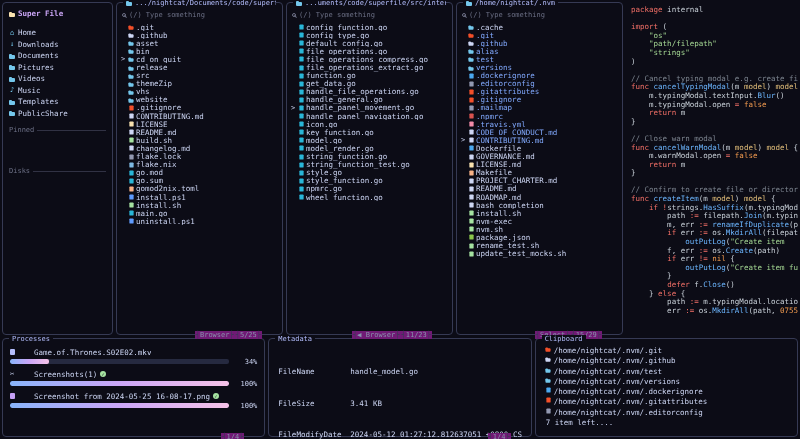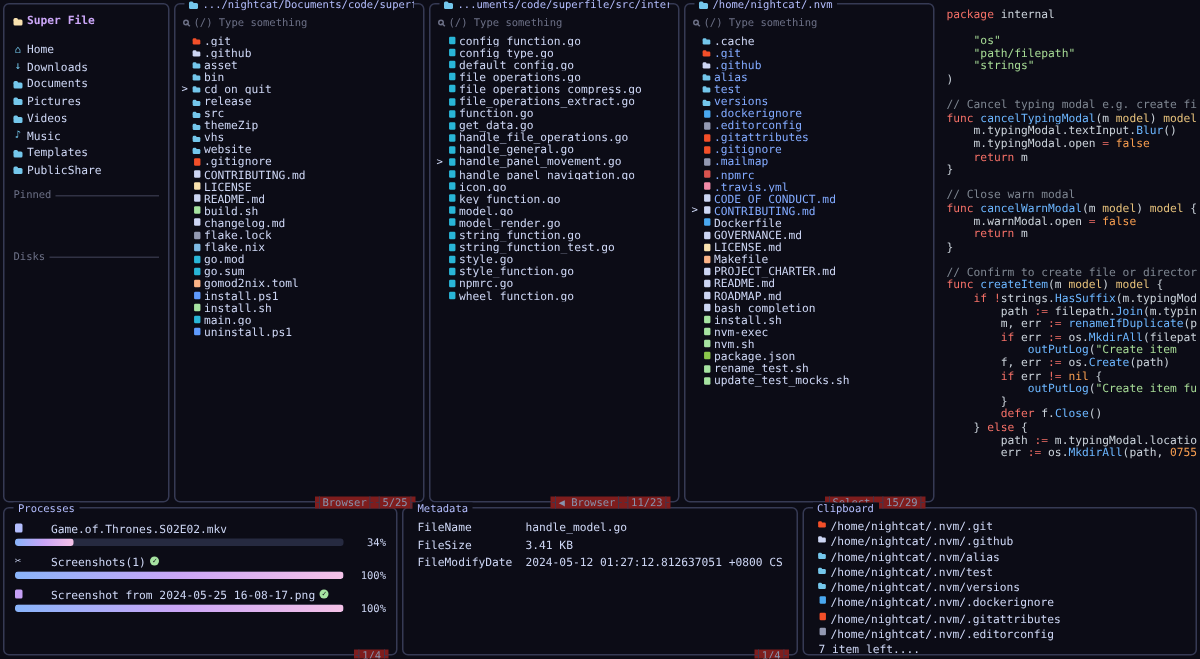--- a/index.html
+++ b/index.html
@@ -9,21 +9,21 @@
     color:#cdd6f4;
     font-family:"DejaVu Sans Mono", monospace;
     font-size:7.5px;
   }
   .app { display:flex; flex-direction:column; gap:3px; padding:2px; width:800px; height:439px; }
   .top { display:flex; gap:3px; flex:1; min-height:0; }
   .bottom { display:flex; gap:3px; height:99px; }
 
   .panel { position:relative; border:1px solid #363a54; border-radius:4px; background:#0c0c16; display:flex; flex-direction:column; }
   .panel-title { position:absolute; top:-4px; left:6px; background:#0c0c16; padding:0 3px; display:flex; gap:3px; align-items:center; font-size:7px; color:#b4befe; white-space:nowrap; overflow:hidden; max-width:93%; z-index:2; }
-  .panel-foot { position:absolute; bottom:-5px; right:5px; background:#7f1d1d; display:flex; gap:2px; font-size:7px; color:#8893ad; padding:0 1px; z-index:2; }
+  .panel-foot { position:absolute; bottom:-5px; right:20px; background:#701a75; display:flex; gap:2px; font-size:7px; color:#8893ad; padding:0 1px; z-index:2; }
   .badge { white-space:pre; }
   .badge::before { content:"┤"; color:#363a54; }
   .badge::after  { content:"├"; color:#363a54; }
 
   
   .ic { position:relative; width:6px; height:6px; flex:none; display:inline-block; color:#74c7ec; }
   .ic-folder { background:currentColor; height:4px; margin-top:2px; border-radius:1px; }
   .ic-folder::before { content:""; position:absolute; top:-1px; left:0; width:3px; height:2px; background:currentColor; border-radius:1px 1px 0 0; }
   .ic-file { background:currentColor; width:5px; height:6px; margin-left:1px; border-radius:1px; }
   .ic-glyph { background:none !important; font-size:7px; line-height:7px; text-align:center; }
@@ -61,21 +61,21 @@
   .bpanel { flex:1; min-width:0; padding:8px 6px 4px; }
   .proc { margin-bottom:3px; }
   .proc-top { display:flex; gap:3px; align-items:center; height:10px; white-space:nowrap; overflow:hidden; }
   .proc-name { overflow:hidden; white-space:pre;padding-left:16px; }
   .check { width:6px; height:6px; border-radius:50%; background:#a6e3a1; color:#0c0c16; font-size:5px; line-height:6px; text-align:center; flex:none; }
   .bar-row { display:flex; align-items:center; gap:4px; height:9px; padding:0 1px; }
   .bar { flex:1; height:5px; background:#262a40; border-radius:2px; overflow:hidden; }
   .bar-fill { height:100%; background:linear-gradient(90deg,#89b4fa,#cba6f7,#f5c2e7); border-radius:2px; }
   .pct { font-size:7px; width:24px; text-align:right; flex:none; color:#cdd6f4; }
 
-  .meta-row { display:flex; height:11.5px; padding:0 3px; white-space:nowrap; overflow:hidden; }
+  .meta-row { display:flex; height:11.5px; padding:0 3px; white-space:nowrap; overflow:hidden;margin-top:20px; }
   .meta-key { width:72px; flex:none; color:#cdd6f4; }
   .meta-val { overflow:hidden; white-space:pre; color:#cdd6f4;text-align:center; }
 
   .clipboard { padding-top:7px; }
   .clip-row { display:flex; gap:3px; align-items:flex-start; height:10.3px; padding:0 3px; white-space:nowrap; overflow:hidden; }
   .clip-row .ic { transform:scale(0.85); }
   .clip-more { height:10.3px; padding:0 4px; color:#cdd6f4; }
 </style>
 </head>
 <body>
@@ -572,20 +572,21 @@
       <div class="panel-foot">
         <span class="badge"><span>Select</span></span>
         <span class="badge"><span>15/29</span></span>
       </div>
     </section>
 
     <section class="code-panel">
       <div>
           <div class="cl"><span class="tk-k">package</span><span class="tk-t"> internal</span></div>
           <div class="cl">&nbsp;</div>
+          <div class="cl"><span class="tk-k">import</span><span class="tk-t"> (</span></div>
           <div class="cl"><span class="tk-t">    </span><span class="tk-s">"os"</span></div>
           <div class="cl"><span class="tk-t">    </span><span class="tk-s">"path/filepath"</span></div>
           <div class="cl"><span class="tk-t">    </span><span class="tk-s">"strings"</span></div>
           <div class="cl"><span class="tk-t">)</span></div>
           <div class="cl">&nbsp;</div>
           <div class="cl"><span class="tk-c">// Cancel typing modal e.g. create file o</span></div>
           <div class="cl"><span class="tk-k">func</span><span class="tk-t"> </span><span class="tk-fn">cancelTypingModal</span><span class="tk-t">(m </span><span class="tk-ty">model</span><span class="tk-t">) </span><span class="tk-ty">model</span></div>
           <div class="cl"><span class="tk-t">    m.typingModal.textInput.</span><span class="tk-fn">Blur</span><span class="tk-t">()</span></div>
           <div class="cl"><span class="tk-t">    m.typingModal.open </span><span class="tk-o">=</span><span class="tk-t"> </span><span class="tk-b">false</span></div>
           <div class="cl"><span class="tk-t">    </span><span class="tk-k">return</span><span class="tk-t"> m</span></div>
@@ -702,24 +703,20 @@
       <div class="clip-row">
             <span class="ic ic-folder" style="color: rgb(243, 79, 41);"></span>
             <span>/home/nightcat/.nvm/.git</span>
           </div>
           <div class="clip-row">
             <span class="ic ic-folder" style="color: rgb(205, 214, 244);"></span>
             <span>/home/nightcat/.nvm/.github</span>
           </div>
           <div class="clip-row">
             <span class="ic ic-folder" style="color: rgb(116, 199, 236);"></span>
-            <span>/home/nightcat/.nvm/alias</span>
-          </div>
-          <div class="clip-row">
-            <span class="ic ic-folder" style="color: rgb(116, 199, 236);"></span>
             <span>/home/nightcat/.nvm/test</span>
           </div>
           <div class="clip-row">
             <span class="ic ic-folder" style="color: rgb(116, 199, 236);"></span>
             <span>/home/nightcat/.nvm/versions</span>
           </div>
           <div class="clip-row">
             <span class="ic ic-file" style="color: rgb(74, 168, 240);"></span>
             <span>/home/nightcat/.nvm/.dockerignore</span>
           </div>

